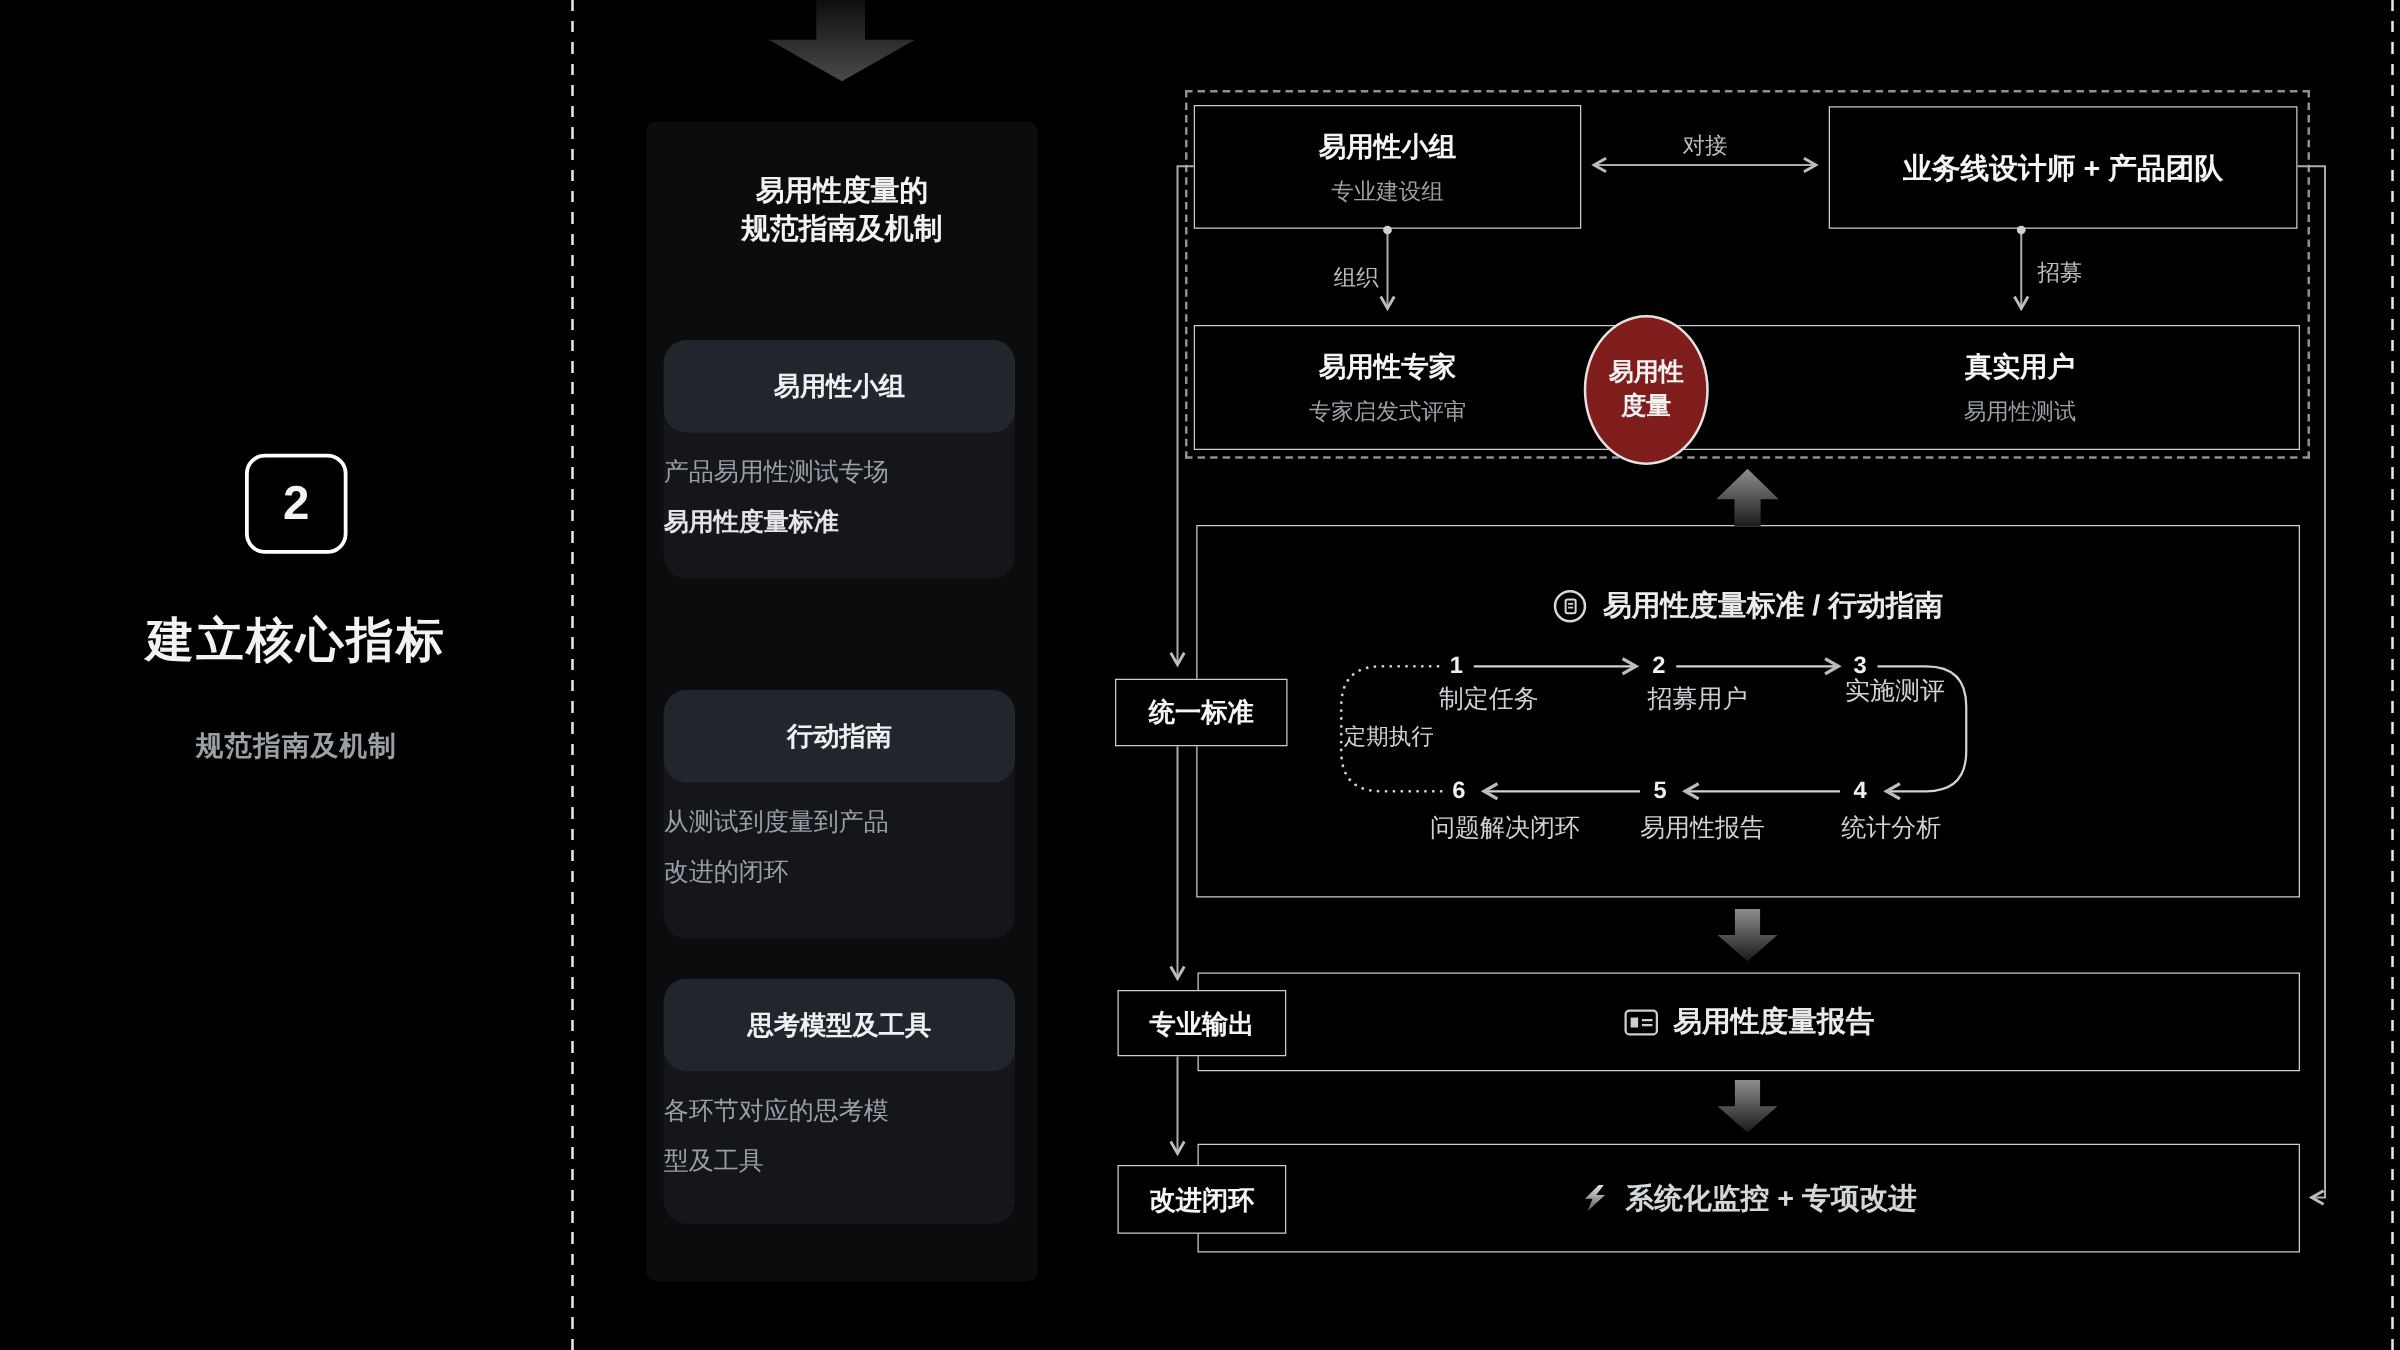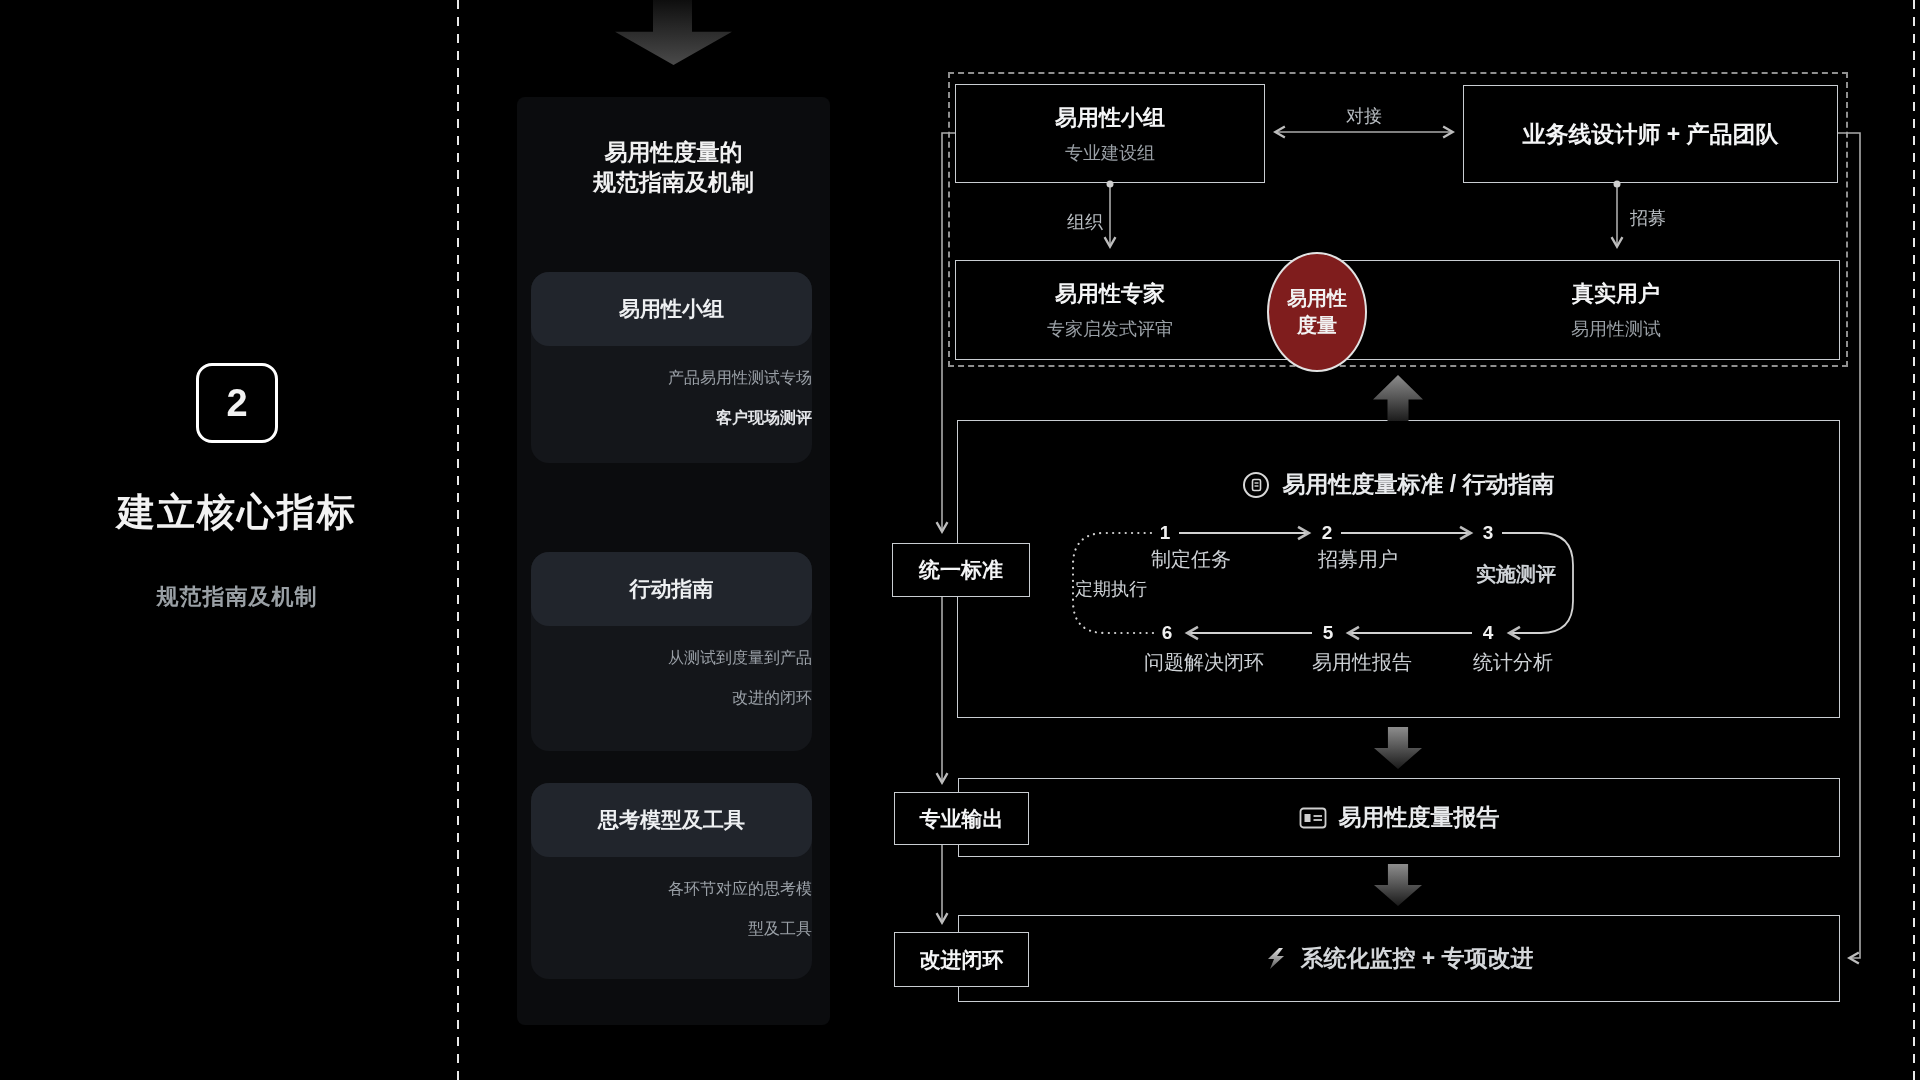--- a/index.html
+++ b/index.html
@@ -14,21 +14,21 @@
          display:flex;align-items:center;justify-content:center;font-size:38px;font-weight:bold;}
   .main-title{margin-top:44px;font-size:38px;font-weight:bold;letter-spacing:2px;}
   .main-sub{margin-top:44px;font-size:22px;font-weight:bold;color:#9aa0a5;letter-spacing:1px;}
   
   .card{left:517px;top:97px;width:313px;height:928px;background:#0b0c0e;border-radius:8px;}
   .card-title{position:absolute;left:0;top:40px;width:100%;text-align:center;
               font-size:23px;font-weight:bold;line-height:30px;}
   .section{position:absolute;left:14px;width:281px;background:#14161a;border-radius:18px;}
   .chip{height:74px;background:#21252c;border-radius:18px;display:flex;align-items:center;
         justify-content:center;font-size:21px;font-weight:bold;color:#eef0f2;}
-  .desc{margin-top:12px;text-align:right;font-size:16px;line-height:40px;color:#9aa0a7;}
+  .desc{margin-top:12px;text-align:left;font-size:20px;line-height:40px;color:#9aa0a7;}
   .desc .bright{color:#e3e5e8;font-weight:bold;}
   
   .dashed-group{left:948px;top:72px;width:900px;height:295px;border:2px dashed #8f8f8f;box-sizing:border-box;}
   .obox{border:1.5px solid #c9cdd2;box-sizing:border-box;background:#000;}
   .btitle{font-size:22px;font-weight:bold;color:#f4f5f6;}
   .bsub{font-size:18px;color:#9aa0a6;margin-top:8px;}
   .centerstack{display:flex;flex-direction:column;align-items:center;justify-content:center;text-align:center;}
   .conn-label{font-size:18px;color:#b9bec3;transform:translate(-50%,-50%);white-space:nowrap;}
   .circle{left:1267px;top:252px;width:96px;height:116px;border:2px solid #e2e2e2;border-radius:50%;
           background:#7f1d1d;z-index:3;font-size:20px;font-weight:bold;line-height:27px;}
@@ -71,21 +71,21 @@
   <div class="abs card">
     <div class="card-title">
       <div>易用性度量的</div>
       <div>规范指南及机制</div>
     </div>
 
     <div class="section" style="top:175px;height:191px;">
       <div class="chip">易用性小组</div>
       <div class="desc">
         <div>产品易用性测试专场</div>
-        <div class="bright">客户现场测评</div>
+        <div class="bright">易用性度量标准</div>
       </div>
     </div>
 
     <div class="section" style="top:426px;height:199px;margin-top:29px;">
       <div class="chip">行动指南</div>
       <div class="desc">
         <div>从测试到度量到产品</div>
         <div>改进的闭环</div>
       </div>
     </div>
@@ -181,21 +181,21 @@
       </svg>
       <span>易用性度量标准 / 行动指南</span>
     </div>
   </div>
 
   <div class="abs step-num" style="left:1165px;top:533px;">1</div>
   <div class="abs step-label" style="left:1191px;top:559px;">制定任务</div>
   <div class="abs step-num" style="left:1327px;top:533px;">2</div>
   <div class="abs step-label" style="left:1358px;top:559px;">招募用户</div>
   <div class="abs step-num" style="left:1488px;top:533px;">3</div>
-  <div class="abs step-label" style="left:1516px;top:574px;font-weight:bold;">实施测评</div>
+  <div class="abs step-label" style="left:1516px;top:553px;">实施测评</div>
   <div class="abs step-num" style="left:1167px;top:633px;">6</div>
   <div class="abs step-label" style="left:1204px;top:662px;">问题解决闭环</div>
   <div class="abs step-num" style="left:1328px;top:633px;">5</div>
   <div class="abs step-label" style="left:1362px;top:662px;">易用性报告</div>
   <div class="abs step-num" style="left:1488px;top:633px;">4</div>
   <div class="abs step-label" style="left:1513px;top:662px;">统计分析</div>
   <div class="abs step-label" style="left:1111px;top:589px;font-size:18px;">定期执行</div>
 
   <div class="abs obox sidebox" style="left:892px;top:543px;width:138px;height:54px;">统一标准</div>
   <div class="abs obox sidebox" style="left:894px;top:792px;width:135px;height:53px;">专业输出</div>

